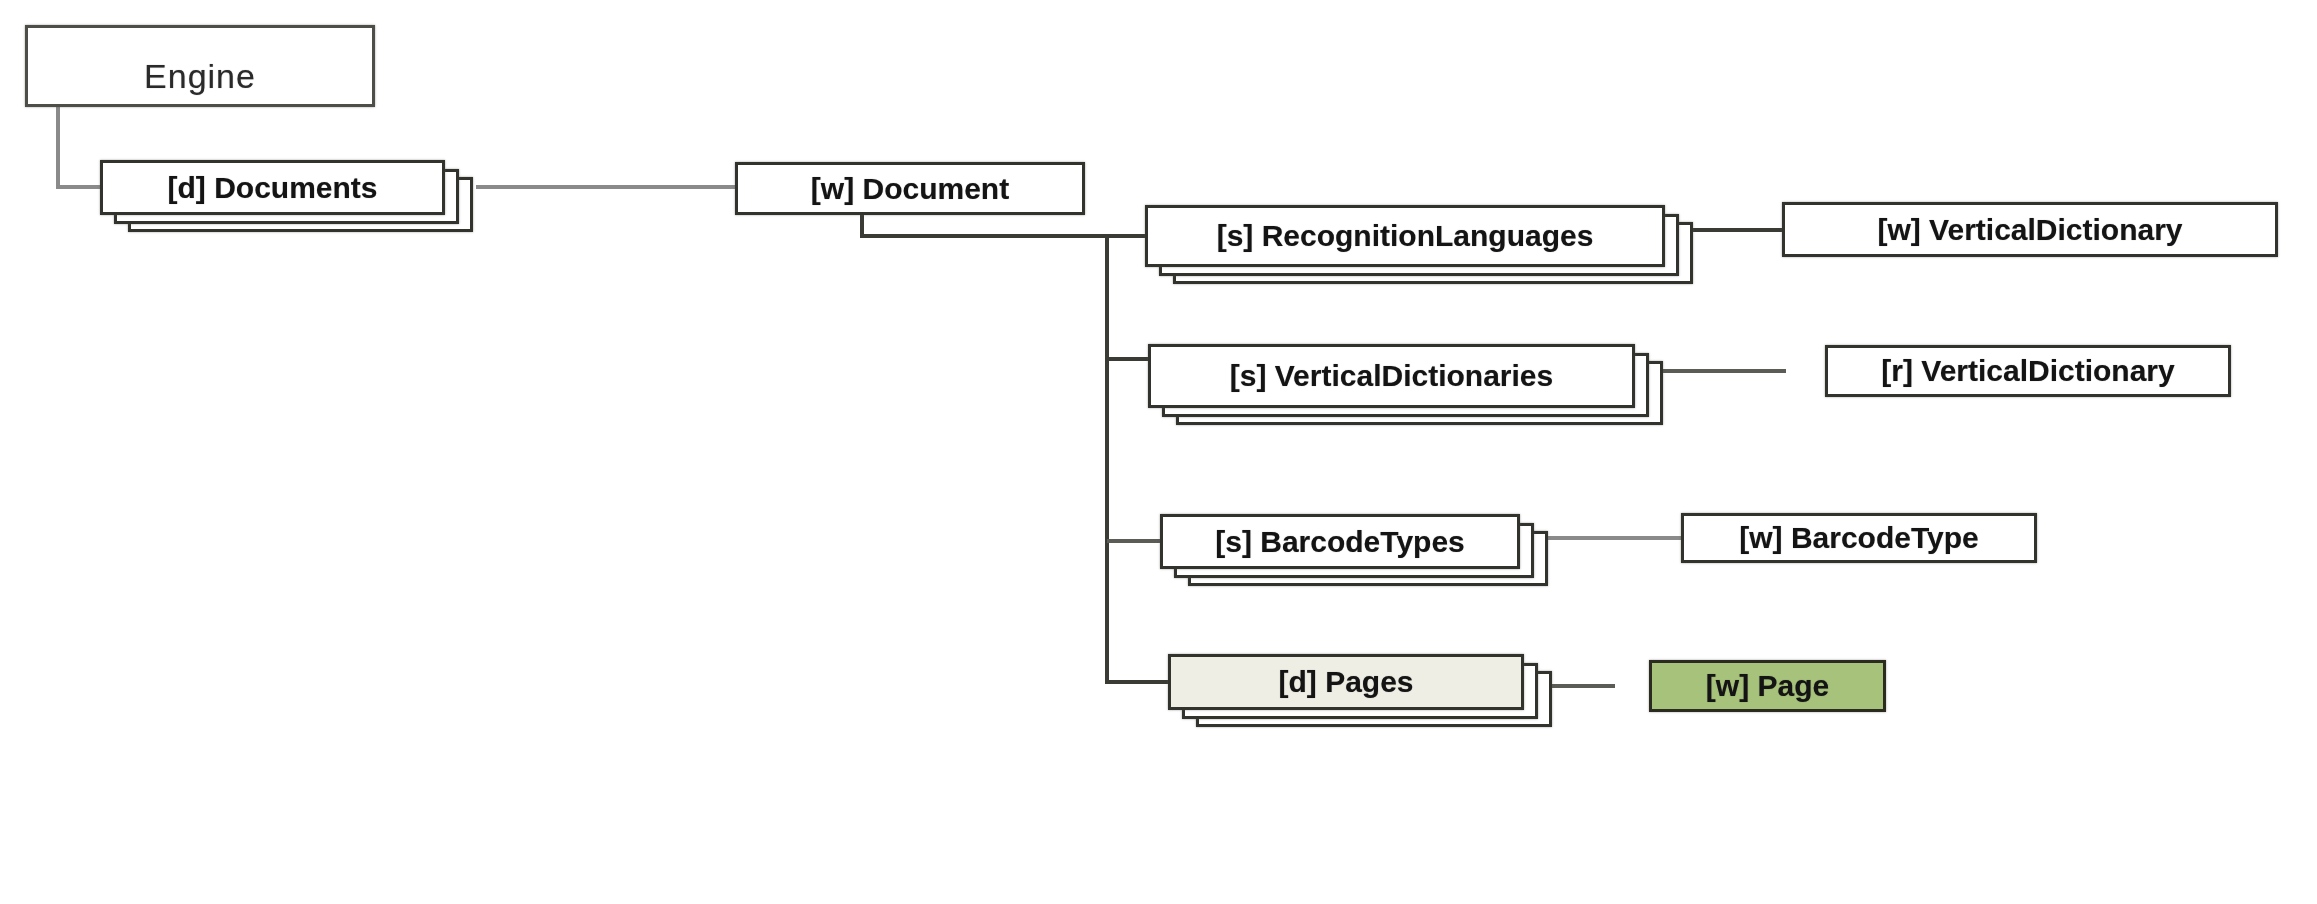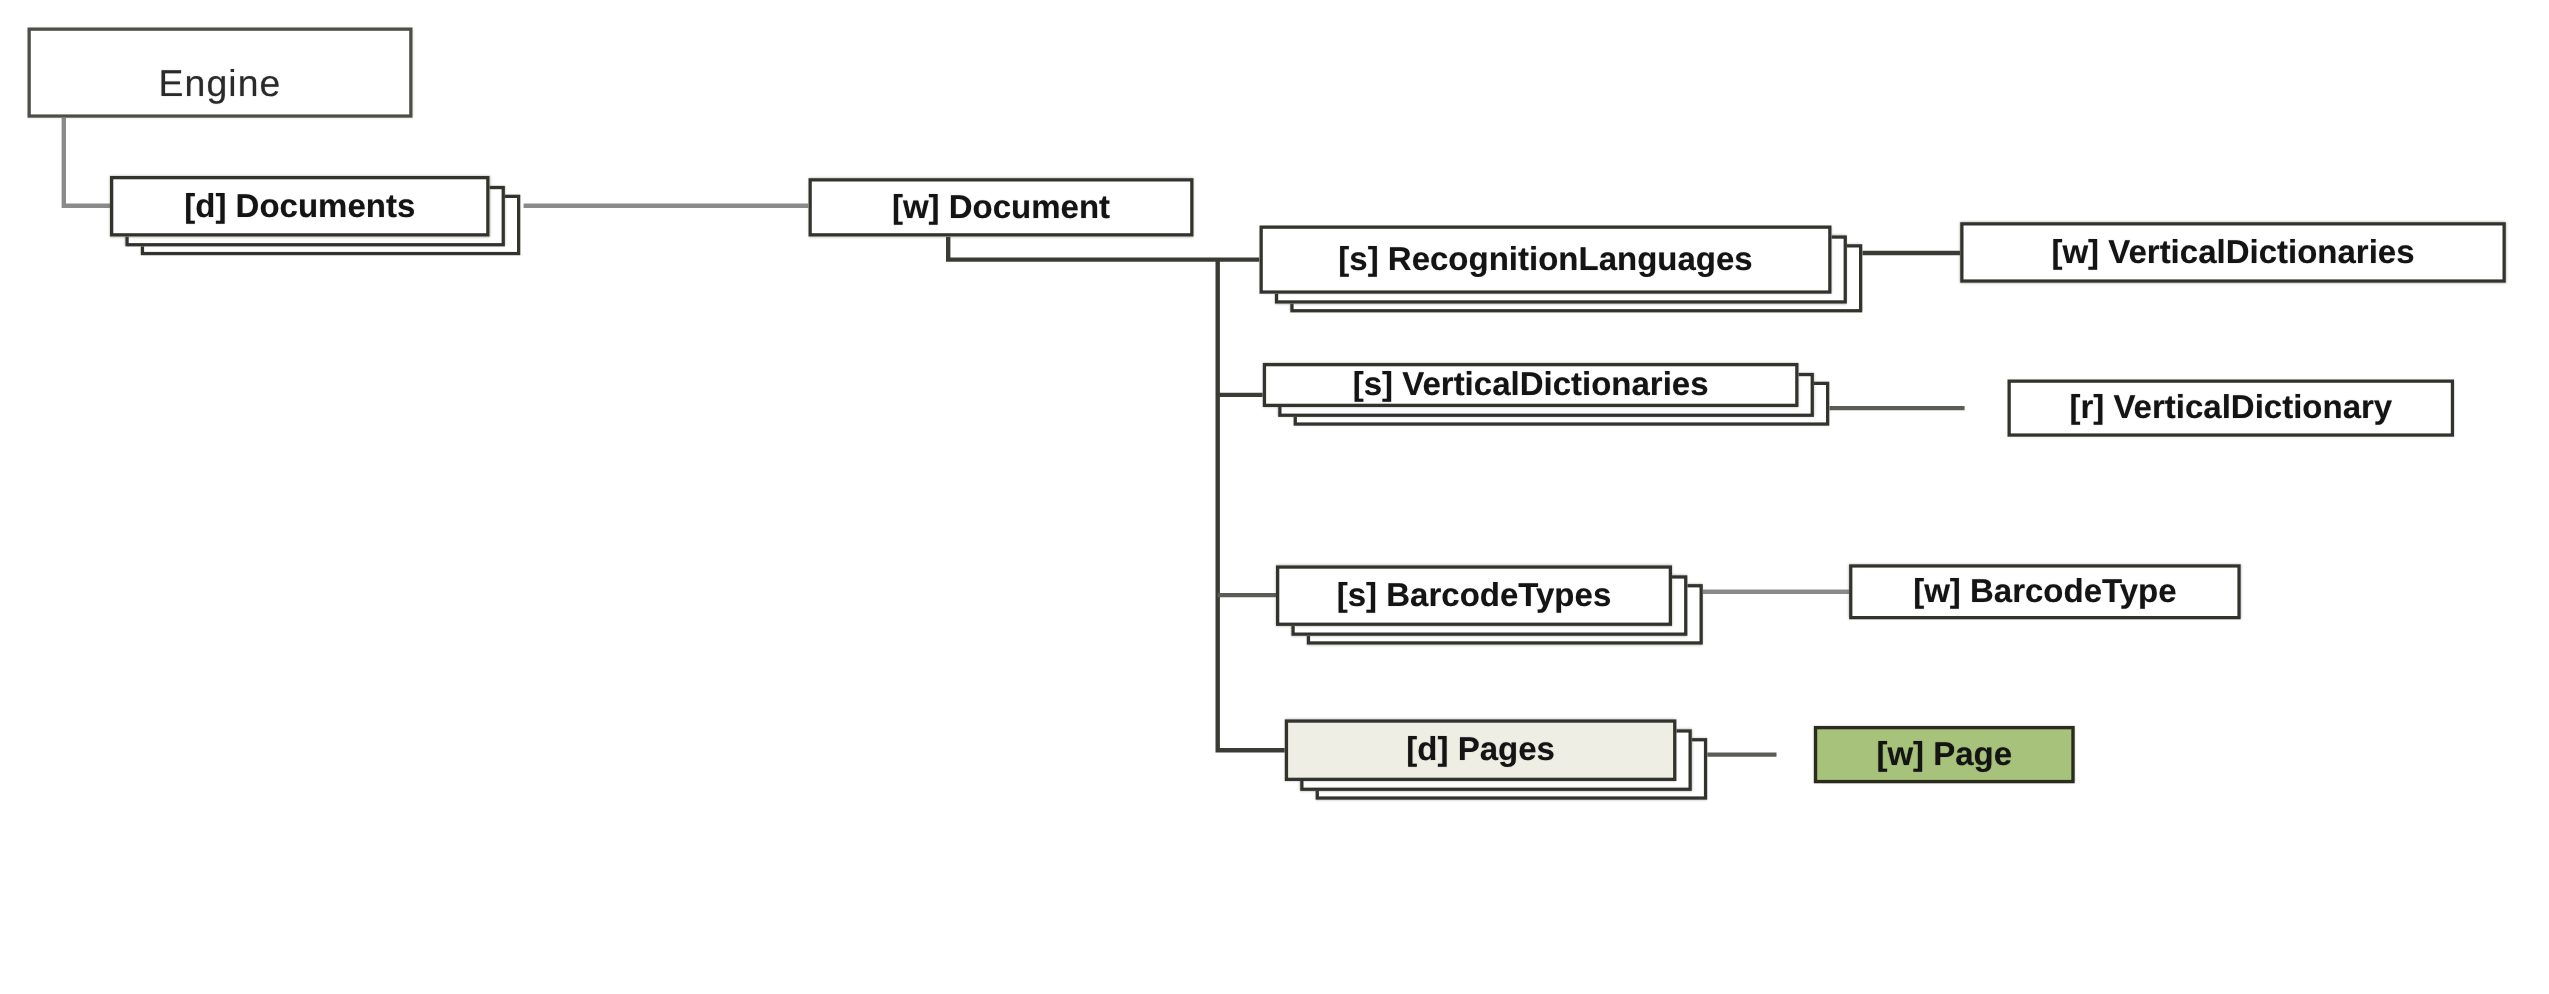--- a/index.html
+++ b/index.html
@@ -69,21 +69,21 @@
   }
 
   
   .n-engine                 { left: 25px;   top: 25px;  width: 350px; height: 82px; }
   .n-engine .lbl            { font-weight: normal; font-size: 34px; letter-spacing: 1px; color: #2a2a2a; margin-top: 20px; }
   .n-engine .face           { border-color: #4e4e48; }
   .n-documents              { left: 100px;  top: 160px; width: 345px; height: 55px; }
   .n-document               { left: 735px;  top: 162px; width: 350px; height: 53px; }
   .n-recognition-languages  { left: 1145px; top: 205px; width: 520px; height: 62px; }
   .n-recognition-language   { left: 1782px; top: 202px; width: 496px; height: 55px; }
-  .n-vertical-dictionaries  { left: 1148px; top: 330px; width: 487px; height: 40px; }
+  .n-vertical-dictionaries  { left: 1148px; top: 344px; width: 487px; height: 64px; }
   .n-vertical-dictionary    { left: 1786px; top: 345px; width: 406px; height: 52px; margin-left: 39px; }
   .n-barcode-types          { left: 1160px; top: 514px; width: 360px; height: 55px; }
   .n-barcode-type           { left: 1681px; top: 513px; width: 356px; height: 50px; }
   .n-pages                  { left: 1168px; top: 654px; width: 356px; height: 56px; }
   .n-pages .face            { background: var(--pages-fill, #efeee5); }
   .n-page                   { left: 1613px; top: 660px; width: 237px; height: 52px; padding-left: 36px; }
   .n-page .face             { background: var(--page-fill, #a6c27b); border-color: #2b2b20; }
 </style>
 </head>
 <body>
@@ -126,21 +126,21 @@
   <div class="node n-recognition-languages">
     <div class="copy c2"></div>
     <div class="copy c1"></div>
     <div class="face">
       <span class="lbl">[s] RecognitionLanguages</span>
     </div>
   </div>
 
   <div class="node n-recognition-language">
     <div class="face">
-      <span class="lbl">[w] VerticalDictionaries</span>
+      <span class="lbl">[w] VerticalDictionary</span>
     </div>
   </div>
 
   <div class="node n-vertical-dictionaries">
     <div class="copy c2"></div>
     <div class="copy c1"></div>
     <div class="face">
       <span class="lbl">[s] VerticalDictionaries</span>
     </div>
   </div>

